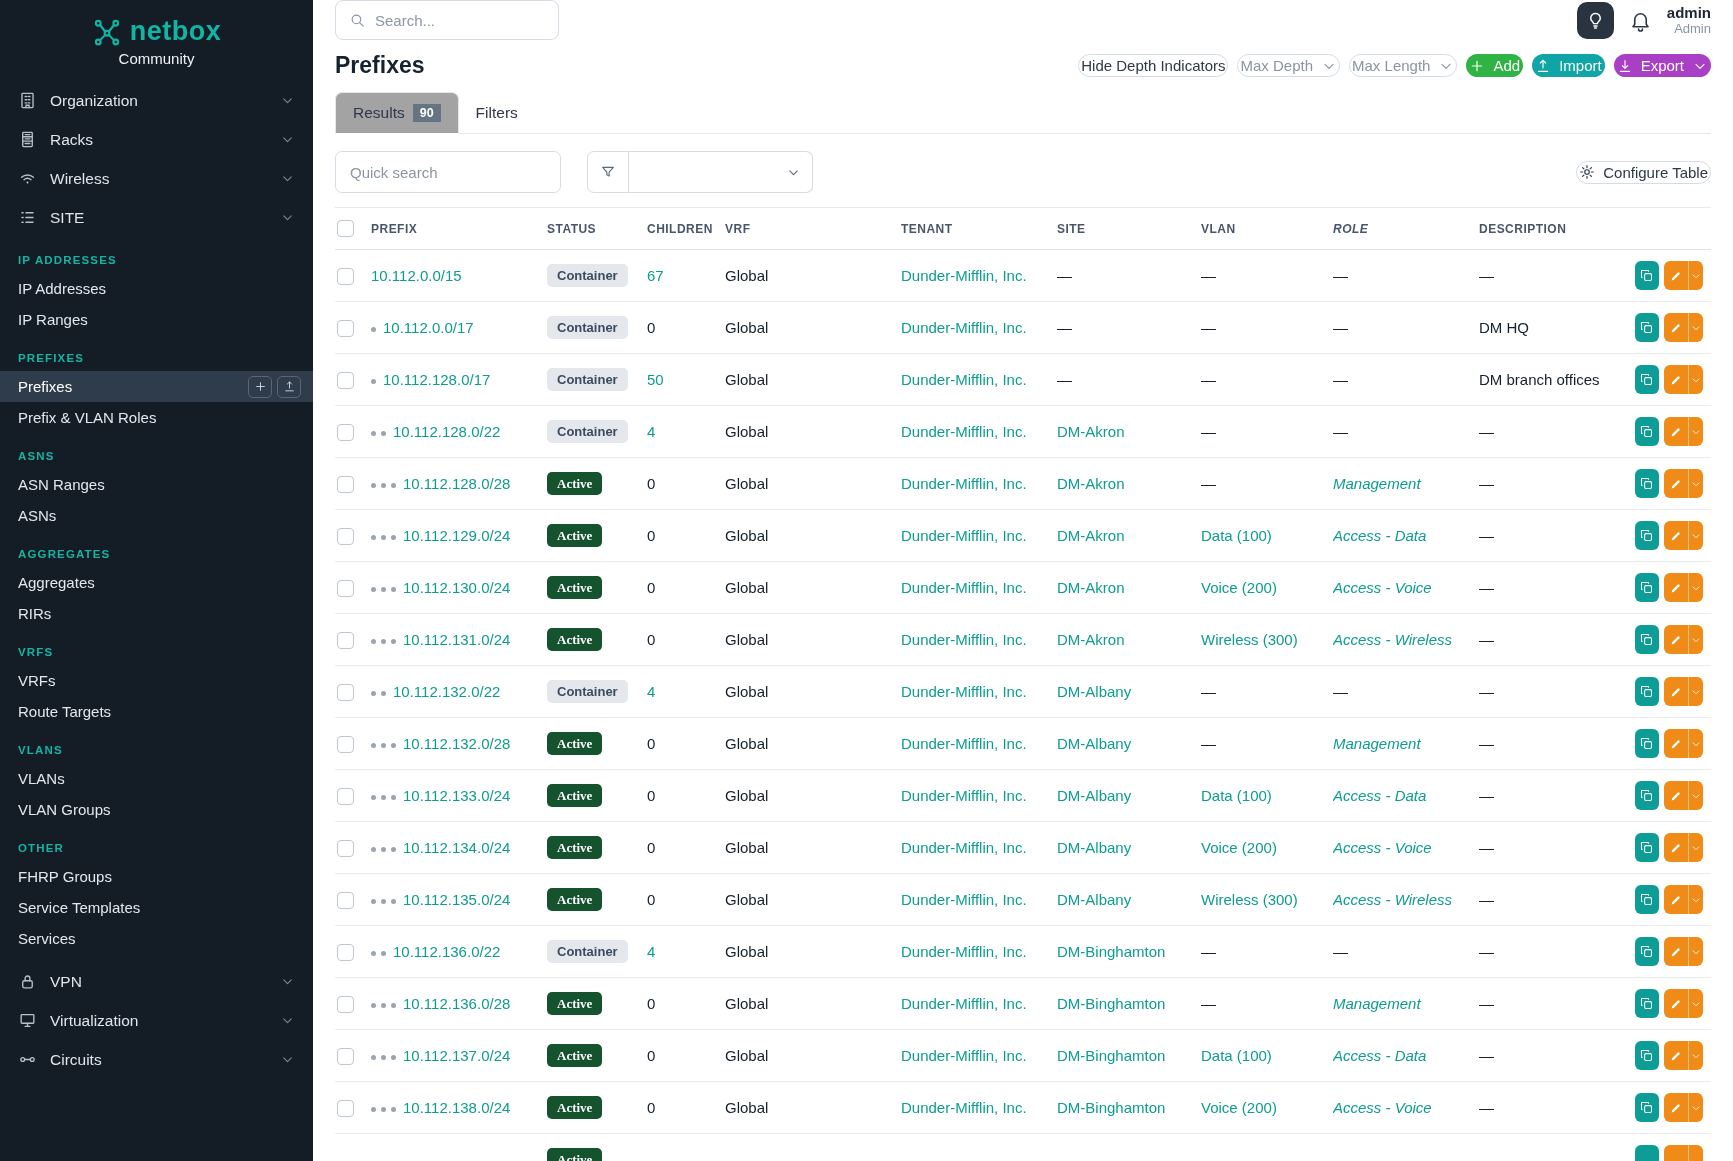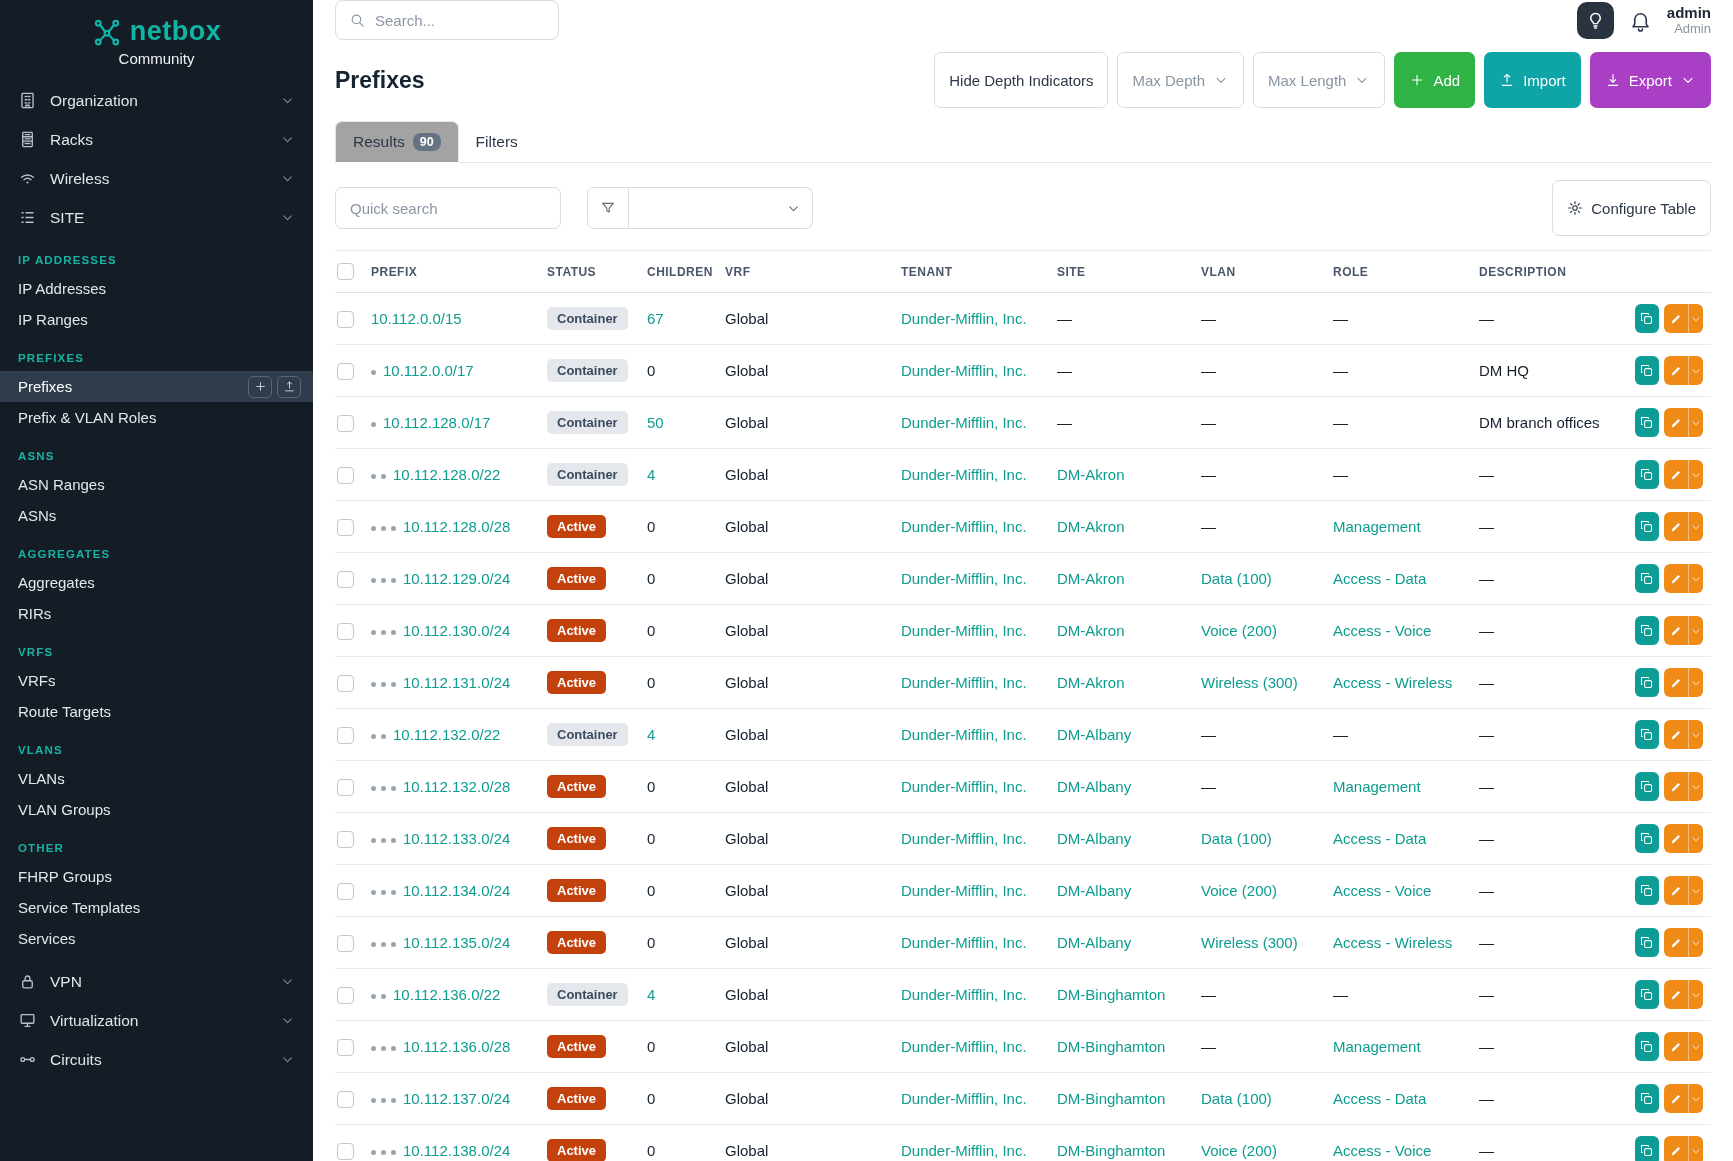--- a/index.html
+++ b/index.html
@@ -40,60 +40,60 @@
   .bell-btn { background:none; border:none; cursor:pointer; display:flex; }
   .bell-btn svg { width:23px; height:23px; color:#2c3848; }
   .user { text-align:right; cursor:pointer; }
   .user-name { font-size:15px; font-weight:700; color:#1b2734; }
   .user-role { font-size:13px; color:#8a95a3; }
 
   .content { padding:0 22px; flex:1; }
   .page-head { display:flex; align-items:center; margin-top:12px; }
   .page-title { font-size:23px; font-weight:700; color:#15222f; }
   .controls { margin-left:auto; display:flex; align-items:center; gap:9px; }
-  .btn { height:56px; padding:0 14px; border-radius:7px; font-size:15px; font-family:inherit; display:inline-flex; align-items:center; gap:8px; border:1px solid transparent; background:#fff; cursor:pointer; white-space:nowrap; }
+  .btn { height:23px; padding:0 2px; border-radius:19px; font-size:15px; font-family:inherit; display:inline-flex; align-items:center; gap:8px; border:1px solid transparent; background:#fff; cursor:pointer; white-space:nowrap; }
   .btn .icn svg { width:16px; height:16px; }
   .icn-caret svg { width:14px; height:14px; }
   .btn-outline { border-color:#d6dce3; color:#2c3848; }
   .btn-muted { border-color:#d6dce3; color:#8a95a3; }
   .btn-green { background:#2eb344; color:#fff; }
   .btn-teal { background:#0fa5a6; color:#fff; }
   .btn-purple { background:#a83fc4; color:#fff; }
 
   .tabs { margin-top:13px; display:flex; border-bottom:1px solid #e3e7eb; }
   .tab { padding:11px 17px; font-size:15.5px; color:#2c3848; cursor:pointer; display:flex; align-items:center; gap:8px; }
   .tab.active { border:1px solid #e3e7eb; border-bottom:1px solid #fff; border-radius:7px 7px 0 0; margin-bottom:-1px; background:#a3a3a3; }
-  .tab-badge { background:#667382; color:#fff; font-size:12.5px; font-weight:600; border-radius:8px; padding:2px 7px; }
+  .tab-badge { background:#667382; color:#fff; font-size:12.5px; font-weight:600; border-radius:0; padding:2px 7px; }
 
   .filter-row { margin-top:17px; display:flex; align-items:center; }
   .quick-search { width:226px; height:42px; border:1px solid #d6dce3; border-radius:7px; padding:0 14px; font-size:15px; font-family:inherit; color:#2c3848; outline:none; }
   .quick-search::placeholder { color:#8b95a3; }
   .filter-group { display:flex; margin-left:26px; }
   .fg-btn { width:42px; height:42px; border:1px solid #d6dce3; border-radius:7px 0 0 7px; background:#fff; display:flex; align-items:center; justify-content:center; cursor:pointer; }
   .fg-btn svg { width:16px; height:16px; color:#5b6878; }
   .fg-select { width:184px; height:42px; border:1px solid #d6dce3; border-left:none; border-radius:0 7px 7px 0; background:#fff; display:flex; align-items:center; justify-content:flex-end; padding:0 11px; cursor:pointer; }
   .fg-select svg { width:15px; height:15px; color:#5b6878; }
   .configure { margin-left:auto; }
 
   table { width:100%; border-collapse:collapse; table-layout:fixed; margin-top:14px; }
   thead th { font-size:12px; font-weight:700; color:#49566a; letter-spacing:.04em; text-align:left; padding:12px 8px 12px 0; border-top:1px solid #e7eaee; border-bottom:1px solid #dde2e7; white-space:nowrap; }
   tbody td { font-size:15px; color:#16212e; padding:11px 8px 11px 0; border-bottom:1px solid #e9eced; white-space:nowrap; overflow:hidden; vertical-align:middle; }
   .col-cb { width:36px; padding-left:2px; }
   .col-prefix { width:176px; } .col-status { width:100px; } .col-children { width:78px; }
   .col-vrf { width:176px;margin-top:48px; } .col-tenant { width:156px; } .col-site { width:144px; }
-  .col-vlan { width:132px; } .col-role { width:146px; } .col-desc { width:156px; }
+  .col-vlan { width:132px; } .col-role { width:146px;font-style:italic; } .col-desc { width:156px; }
   .col-actions { width:76px; }
   .cb { width:17px; height:17px; border:1px solid #bfc7d1; border-radius:4px; background:#fff; display:inline-block; vertical-align:middle; cursor:pointer; }
   .link { color:#0d9c8f; text-decoration:none; cursor:pointer; }
   .dots { display:inline-flex; gap:5px; margin-right:7px; vertical-align:middle; }
   .dots:empty { display:none; }
   .dot { width:5px; height:5px; border-radius:50%; background:#9aa4ae; display:inline-block; }
   .badge { display:inline-block; padding:4px 10px; border-radius:5px; font-size:13px; font-weight:600; line-height:1.2; }
   .badge-container { background:#e4e8ec; color:#3c4b60; }
-  .badge-active { background:#c2410c; color:#fff; }
+  .badge-active { background:#14532d; color:#fff;font-family:Liberation Serif, serif; }
   .actions { display:flex; gap:5px; justify-content:flex-end; align-items:center; }
   .act { width:30px; height:29px; border:none; border-radius:6px; display:flex; align-items:center; justify-content:center; cursor:pointer; color:#fff; }
   .act svg { width:15px; height:15px; }
   .act-copy { background:#0d9c96; }
   .act-split { display:flex; border-radius:6px; overflow:hidden; }
   .seg { border:none; background:#f08b17; color:#fff; display:flex; align-items:center; justify-content:center; cursor:pointer; }
   .seg-edit { width:30px; height:29px; }
   .seg-edit svg { width:14px; height:14px; }
   .seg-caret { width:19px; height:29px; border-left:1px solid rgba(255,255,255,.45); }
   .seg-caret svg { width:12px; height:12px; }

